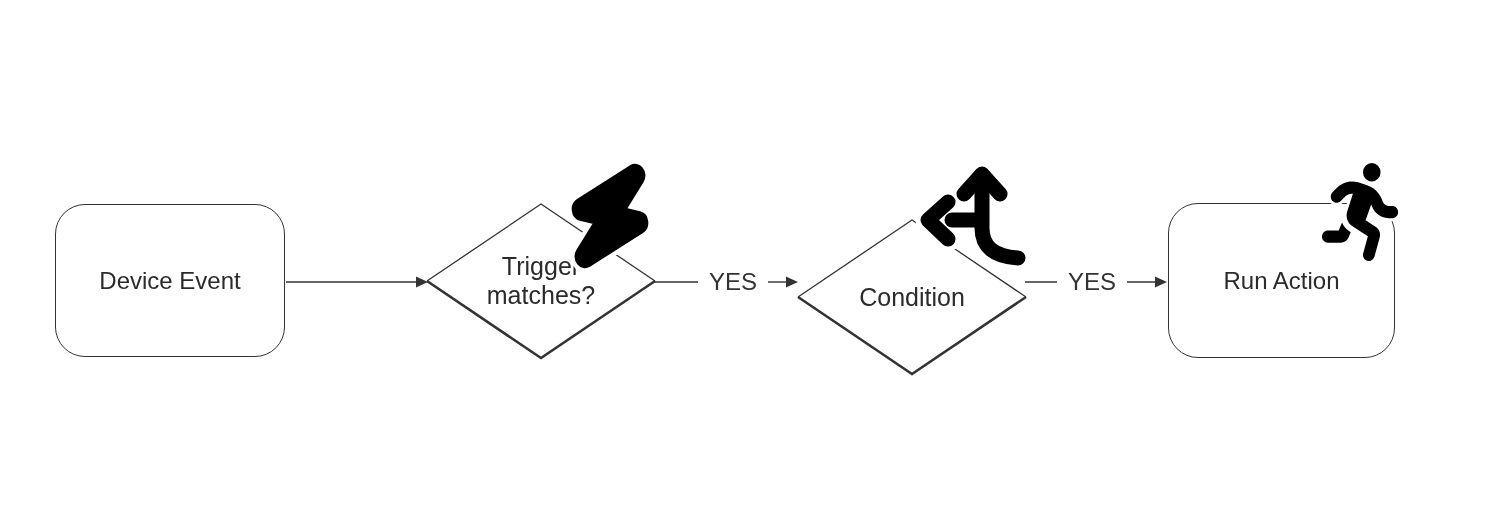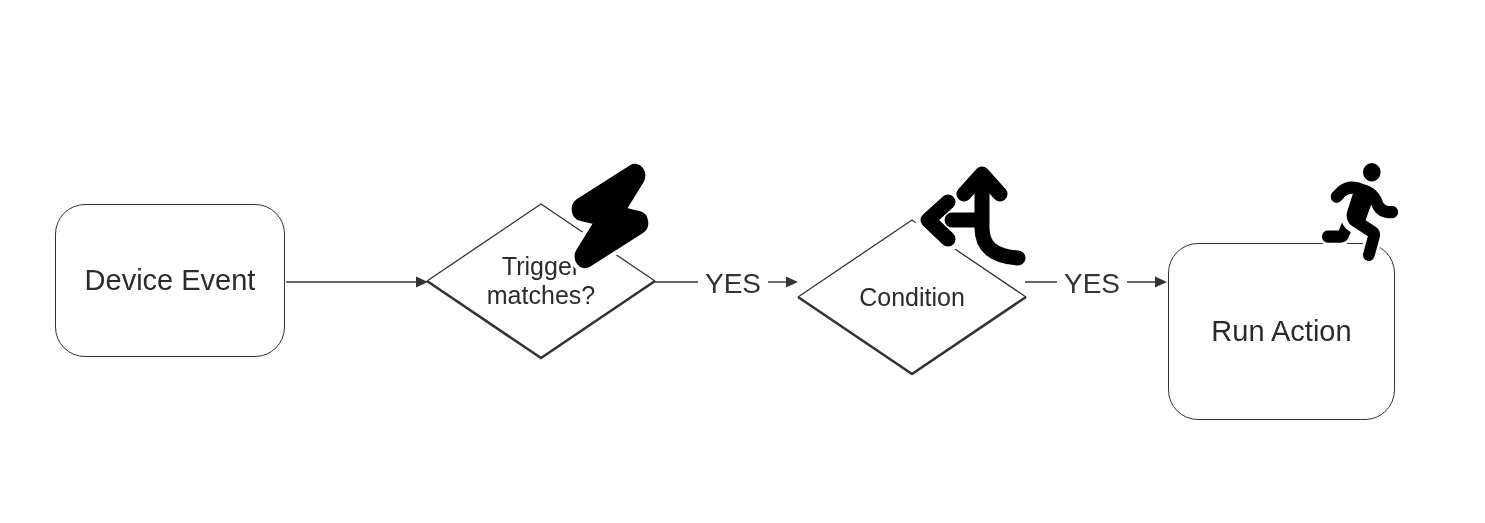--- a/index.html
+++ b/index.html
@@ -18,26 +18,26 @@
   
   .node-box {
     position: absolute;
     box-sizing: border-box;
     border: 1.4px solid #333333;
     border-radius: 30px;
     background: #ffffff;
     display: flex;
     align-items: center;
     justify-content: center;
-    font-size: 29px;
+    font-size: 24px;
     color: #2b2b2b;
     z-index: 1;
   }
   #box-device { left: 55px;   top: 204px; width: 230px; height: 153px; }
-  #box-run    { left: 1168px; top: 203px; width: 227px; height: 177px; margin-top: 40px; }
+  #box-run    { left: 1168px; top: 203px; width: 227px; height: 155px; }
 
   
   .diamond-wrap {
     position: absolute;
     width: 230px;
     height: 156px;
     z-index: 1;
   }
   #diamond-trigger   { left: 426px; top: 203px; }
   #diamond-condition { left: 797px; top: 219px; }
@@ -62,21 +62,21 @@
     z-index: 2;
     pointer-events: none;
   }
 
   
   .edge-label {
     position: absolute;
     top: 268px;
     width: 70px;
     text-align: center;
-    font-size: 28px;
+    font-size: 24px;
     color: #333333;
     background: #ffffff;
     z-index: 2;
   }
   #yes-1 { left: 698px; }
   #yes-2 { left: 1057px; }
 
   
   .icon {
     position: absolute;

